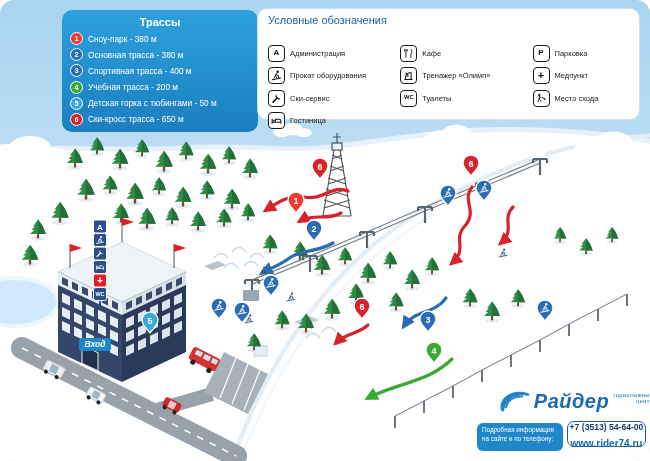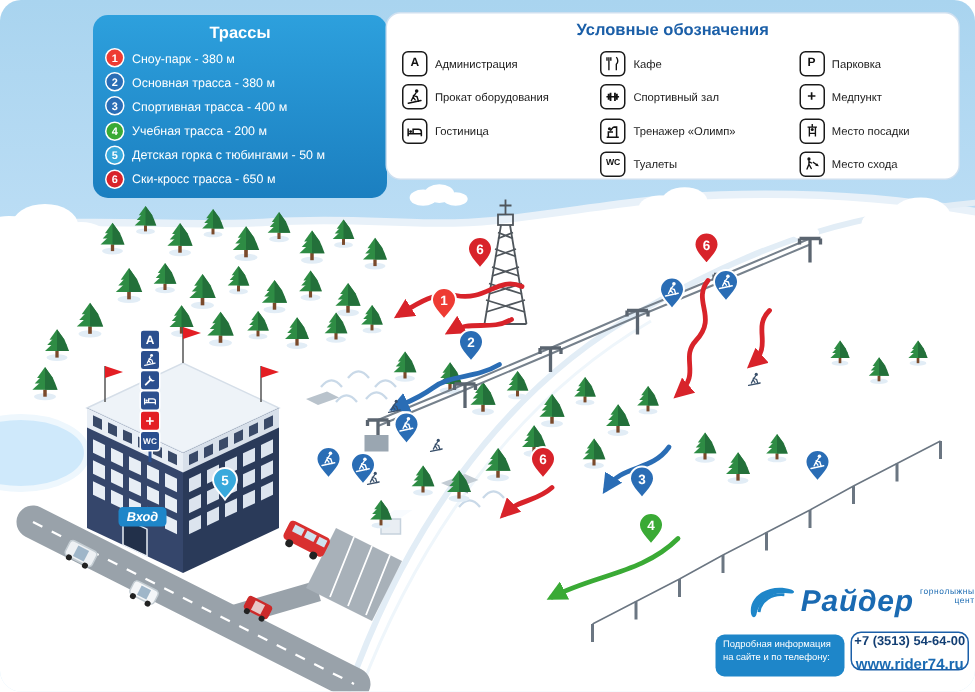--- a/index.html
+++ b/index.html
@@ -10,21 +10,21 @@
   
   .legend-trails{position:absolute;left:62px;top:10px;width:196px;height:122px;box-sizing:border-box;
     background:linear-gradient(180deg,#2da0dd,#1b7fc0);border-radius:10px;padding:6px 8px;color:#fff;}
   .lt-title{text-align:center;font-weight:bold;font-size:11px;margin-bottom:4px;}
   .lt-row{display:flex;align-items:center;gap:5px;margin:3.2px 0;font-size:8.3px;}
   .lt-num{width:11px;height:11px;border-radius:50%;border:1px solid #fff;flex:none;
     display:flex;align-items:center;justify-content:center;font-size:7.3px;font-weight:bold;}
   
   .legend-symbols{position:absolute;left:257px;top:8px;width:383px;height:112px;box-sizing:border-box;
     background:#fff;border:1px solid #cfe0f0;border-radius:10px;padding:5px 10px 4px;}
-  .ls-title{text-align:center;font-weight:bold;font-size:11px;color:#1b5fa8;margin-bottom:5px;}
+  .ls-title{font-weight:normal;font-size:11px;color:#1b5fa8;margin-bottom:16px;}
   .ls-cols{display:flex;}
   .ls-col{display:flex;flex-direction:column;}
   .ls-col.c0{width:133px;} .ls-col.c1{width:133px;} .ls-col.c2{width:97px;}
   .ls-item{display:flex;align-items:center;gap:5px;height:22.5px;font-size:7.5px;color:#1a1a1a;}
   .ls-ico{width:15px;height:15px;border:1.5px solid #1a1a1a;border-radius:4px;background:#fff;flex:none;
     display:flex;align-items:center;justify-content:center;color:#111;}
   .ls-txt{font-weight:bold;font-size:8px;line-height:1;}
   .g-small{font-size:5.8px;} .g-big{font-size:10px;}
   
   .entrance{position:absolute;left:79px;top:338px;width:32px;height:13px;background:#1e86c9;border-radius:3px;
@@ -480,46 +480,46 @@
             <span class="ls-ico">
               <svg width="11" height="11">
                 <use href="#sym-skier"></use>
               </svg>
             </span>
             <span>Прокат оборудования</span>
           </div>
         <div class="ls-item">
             <span class="ls-ico">
               <svg width="11" height="11">
+                <use href="#sym-wrench"></use>
+              </svg>
+            </span>
+            <span>Ски-сервис</span>
+          </div>
+        <div class="ls-item">
+            <span class="ls-ico">
+              <svg width="11" height="11">
                 <use href="#sym-bed"></use>
               </svg>
             </span>
             <span>Гостиница</span>
           </div>
       </div>
       <div class="ls-col c1">
         <div class="ls-item">
             <span class="ls-ico">
               <svg width="11" height="11">
                 <use href="#sym-fork"></use>
               </svg>
             </span>
             <span>Кафе</span>
           </div>
         <div class="ls-item">
             <span class="ls-ico">
               <svg width="11" height="11">
-                <use href="#sym-gym"></use>
-              </svg>
-            </span>
-            <span>Спортивный зал</span>
-          </div>
-        <div class="ls-item">
-            <span class="ls-ico">
-              <svg width="11" height="11">
                 <use href="#sym-trainer"></use>
               </svg>
             </span>
             <span>Тренажер «Олимп»</span>
           </div>
         <div class="ls-item">
             <span class="ls-ico">
               <span class="ls-txt g-small">WC</span>
             </span>
             <span>Туалеты</span>
@@ -530,28 +530,20 @@
             <span class="ls-ico">
               <span class="ls-txt">P</span>
             </span>
             <span>Парковка</span>
           </div>
         <div class="ls-item">
             <span class="ls-ico">
               <span class="ls-txt g-big">+</span>
             </span>
             <span>Медпункт</span>
-          </div>
-        <div class="ls-item">
-            <span class="ls-ico">
-              <svg width="11" height="11">
-                <use href="#sym-liftin"></use>
-              </svg>
-            </span>
-            <span>Место посадки</span>
           </div>
         <div class="ls-item">
             <span class="ls-ico">
               <svg width="11" height="11">
                 <use href="#sym-liftout"></use>
               </svg>
             </span>
             <span>Место схода</span>
           </div>
       </div>

